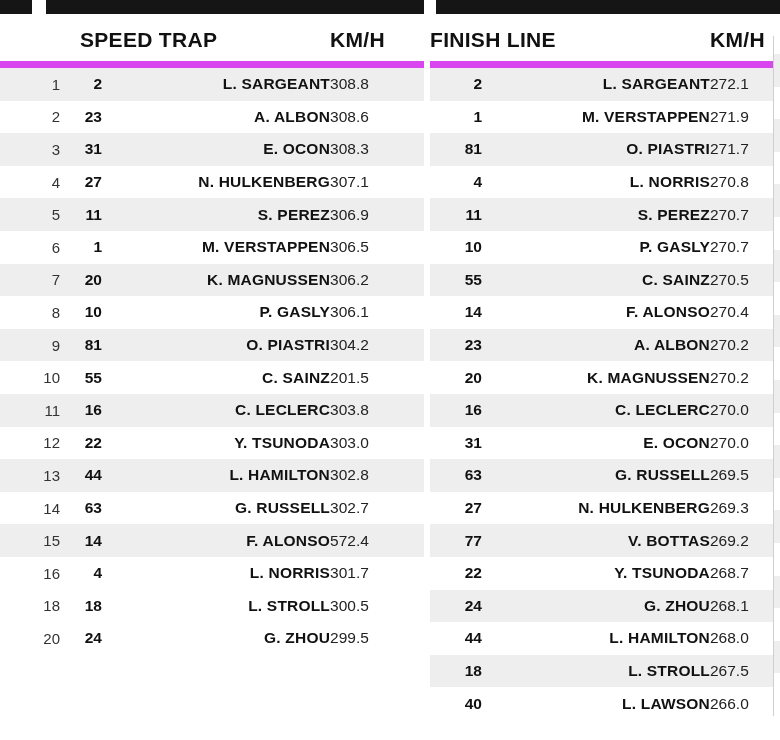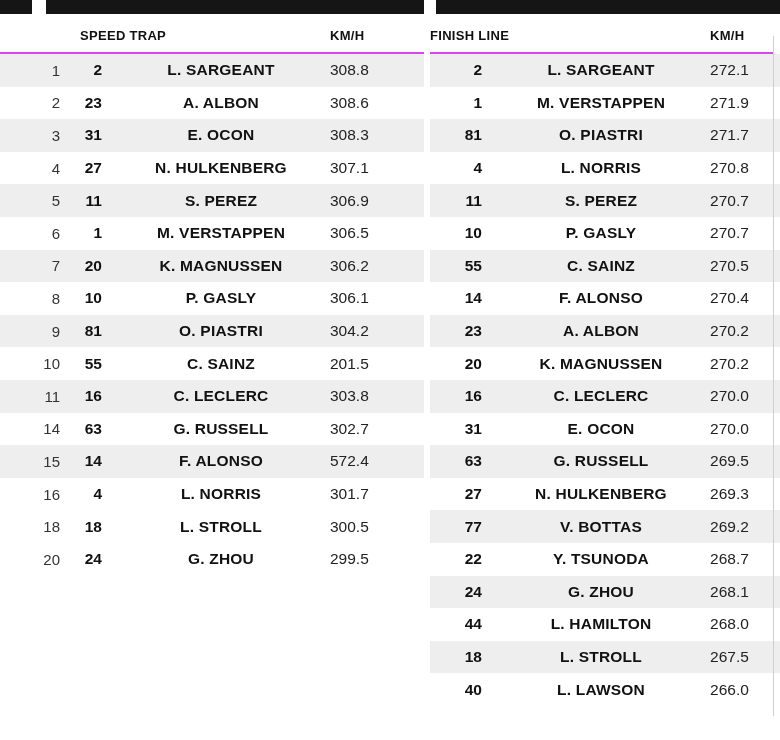--- a/index.html
+++ b/index.html
@@ -46,28 +46,28 @@
   .panel.left  { width: 424px; }
   .panel.right { width: 356px; }
 
   table {
     border-collapse: collapse;
     width: 100%;
     table-layout: fixed;
   }
 
   thead th {
-    font-size: 13px;
+    font-size: 21px;
     font-weight: bold;
     color: #111111;
     letter-spacing: 0.3px;
     padding: 6px 0 9px 0;
     text-align: left;
     vertical-align: bottom;
-    border-bottom: 2px solid #d946ef;
+    border-bottom: 7px solid #d946ef;
     background: #ffffff;
   }
 
   tbody td {
     font-size: 15.5px;
     color: #111111;
     height: 32.6px;
     padding: 0;
     vertical-align: middle;
     white-space: nowrap;
@@ -92,21 +92,21 @@
     color: #333333;
     font-weight: normal;
     font-size: 15px;
   }
   .num {
     text-align: right;
     font-weight: bold;
     padding-right: 10px;
   }
   .name {
-    text-align: center;
+    text-align: right;
     font-weight: bold;
     letter-spacing: 0.2px;
   }
   .val {
     text-align: left;
     padding-right: 10px;
     color: #222222;
   }
 
   th.h-title { padding-left: 80px; }
@@ -224,20 +224,32 @@
             <td class="name">C. SAINZ</td>
             <td class="val">201.5</td>
           </tr>
           <tr class="odd">
             <td class="pos">11</td>
             <td class="num">16</td>
             <td class="name">C. LECLERC</td>
             <td class="val">303.8</td>
           </tr>
           <tr class="even">
+            <td class="pos">12</td>
+            <td class="num">22</td>
+            <td class="name">Y. TSUNODA</td>
+            <td class="val">303.0</td>
+          </tr>
+          <tr class="odd">
+            <td class="pos">13</td>
+            <td class="num">44</td>
+            <td class="name">L. HAMILTON</td>
+            <td class="val">302.8</td>
+          </tr>
+          <tr class="even">
             <td class="pos">14</td>
             <td class="num">63</td>
             <td class="name">G. RUSSELL</td>
             <td class="val">302.7</td>
           </tr>
           <tr class="odd">
             <td class="pos">15</td>
             <td class="num">14</td>
             <td class="name">F. ALONSO</td>
             <td class="val">572.4</td>

